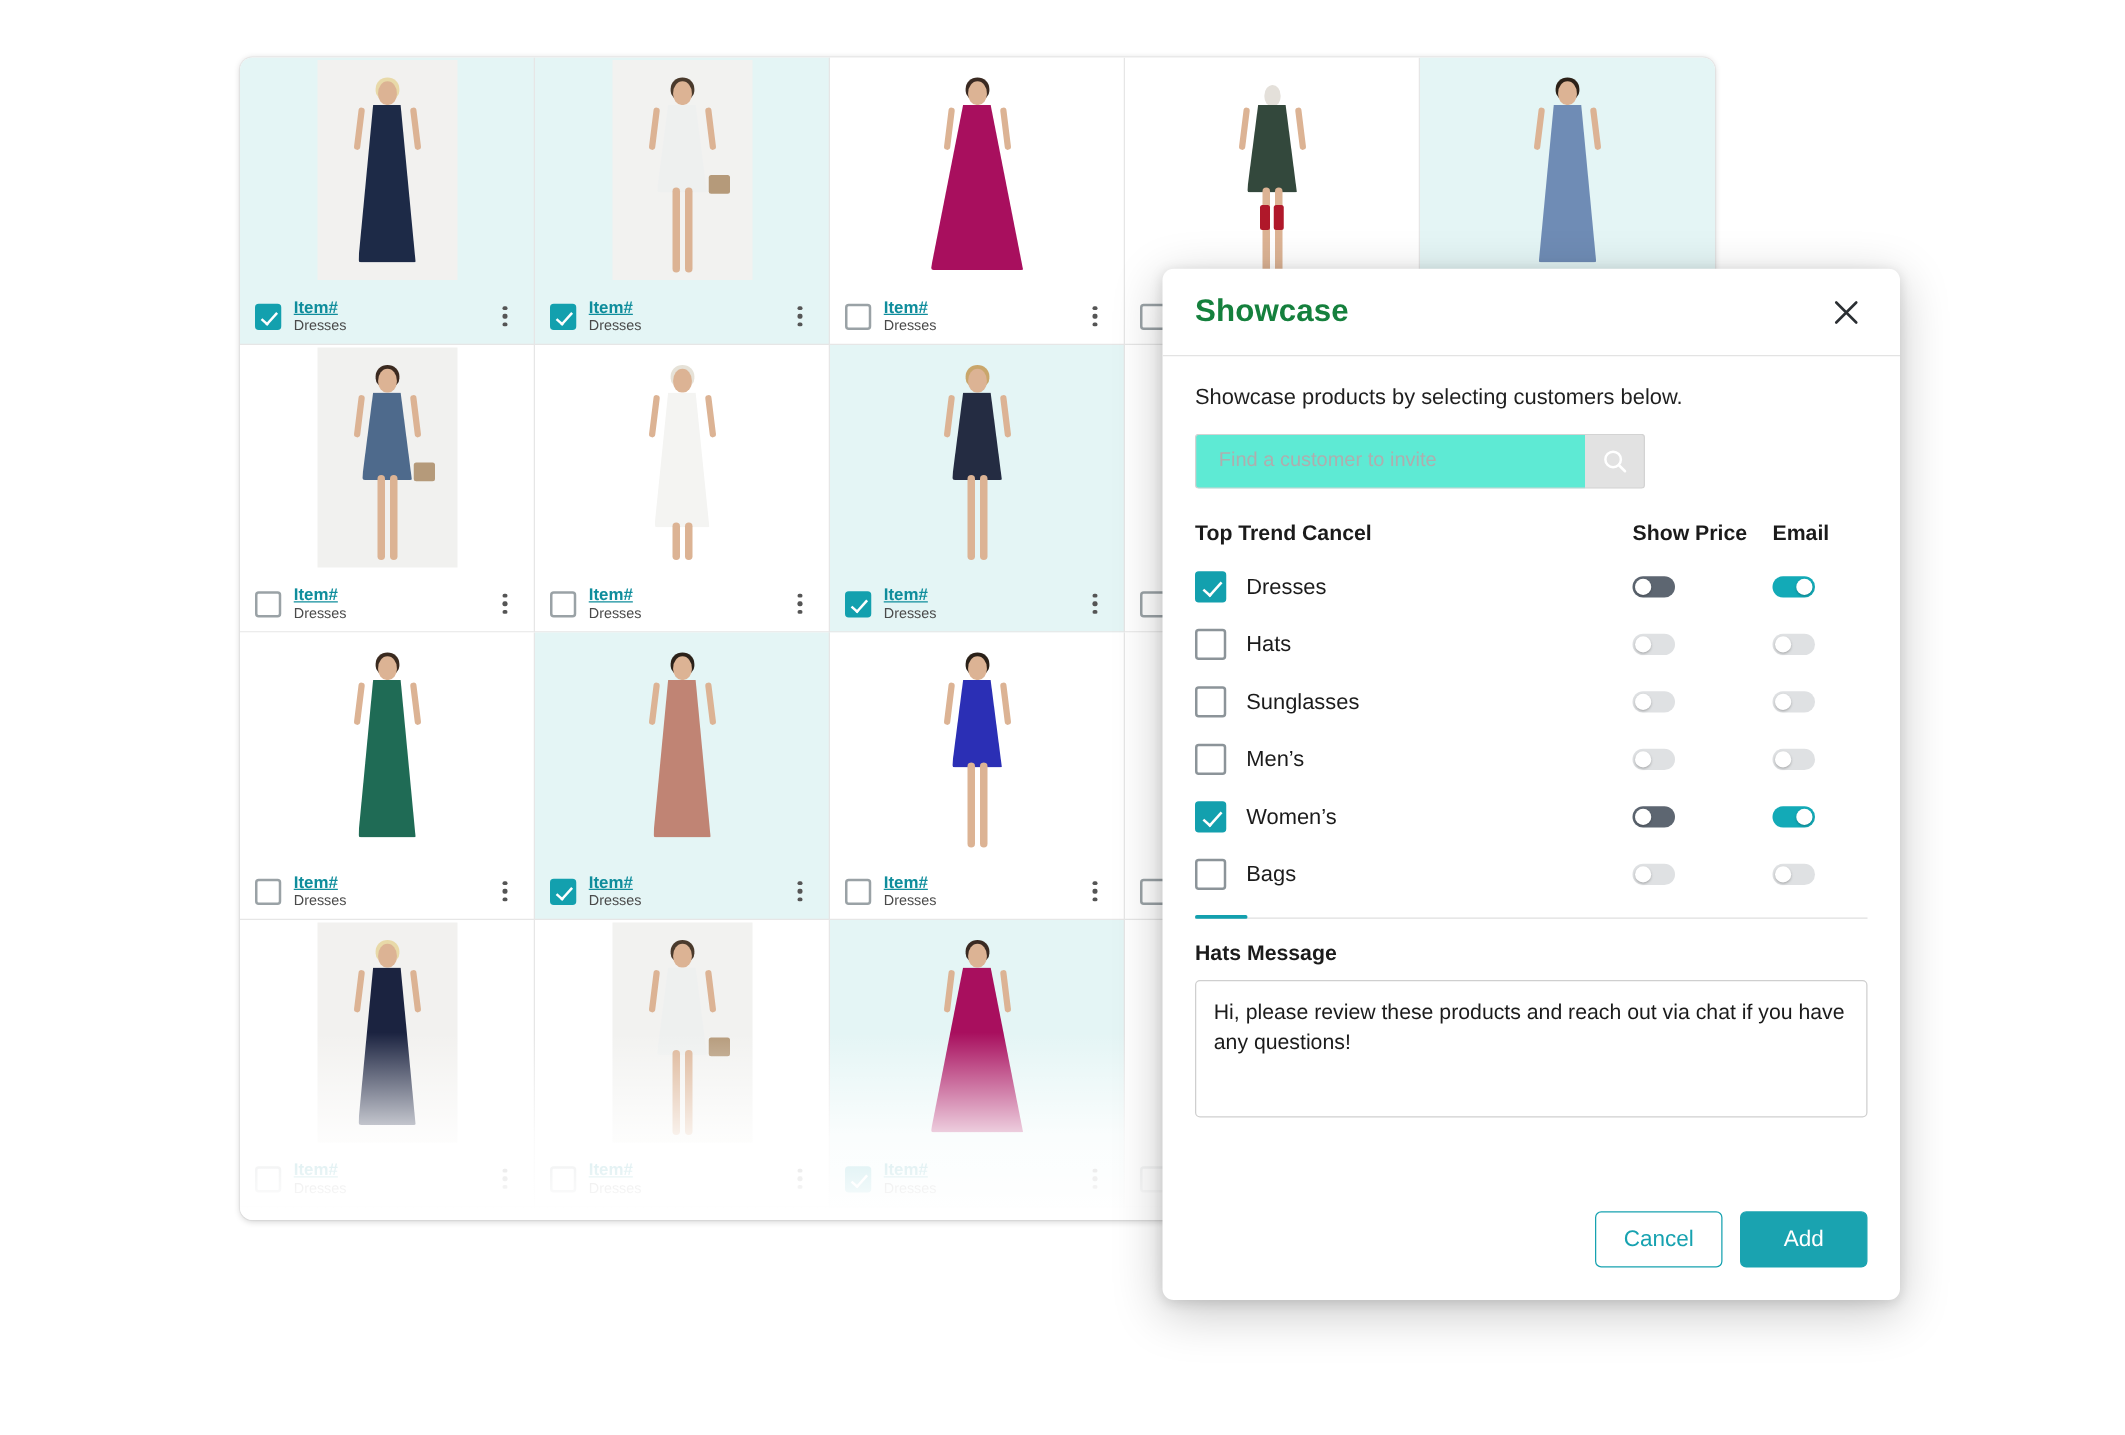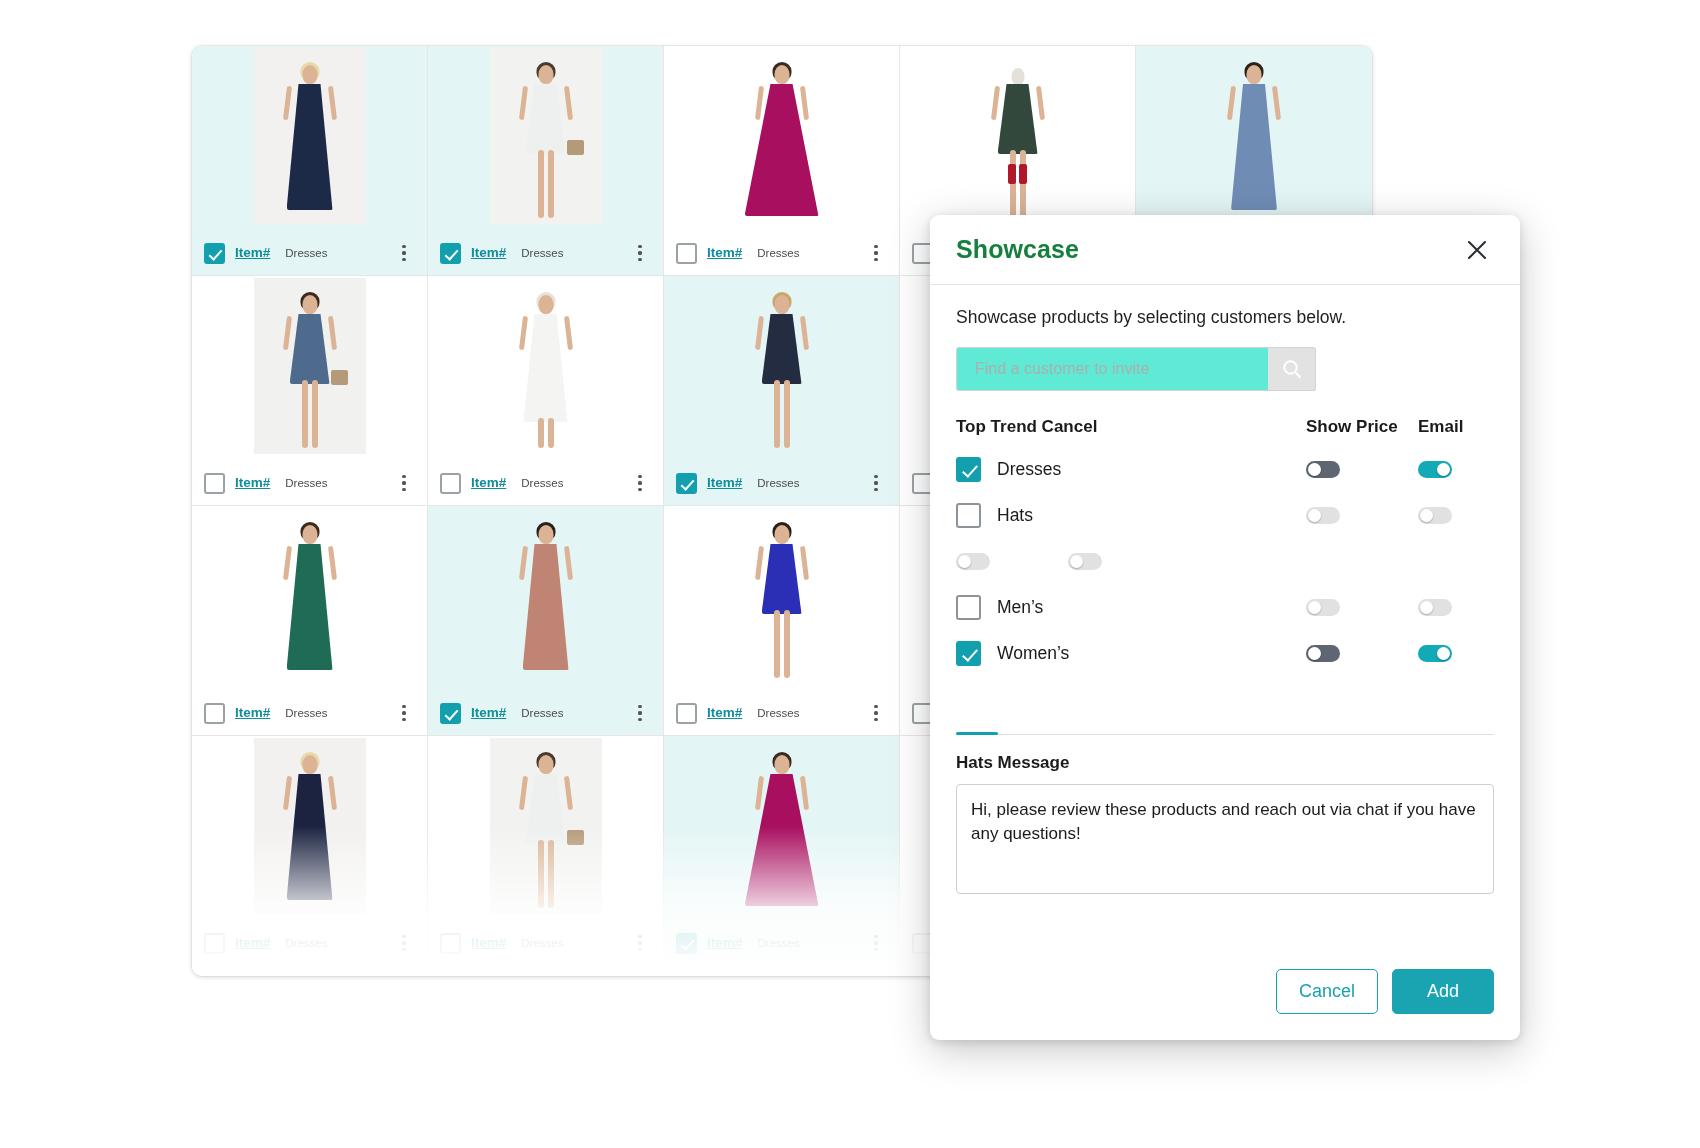--- a/index.html
+++ b/index.html
@@ -98,21 +98,21 @@
   }
   .cbx.on::after {
     content: "";
     position: absolute;
     left: 6px; top: 2px;
     width: 5px; height: 11px;
     border: solid #fff;
     border-width: 0 2.4px 2.4px 0;
     transform: rotate(42deg);
   }
-  .metatext { display: flex; line-height: 1.15; gap: 15px; }
+  .metatext { display: flex; flex-direction: column; line-height: 1.15; }
   .itemlink {
     color: #0f8d9c; font-size: 13.5px; font-weight: 700;
     text-decoration: underline; cursor: pointer;
   }
   .itemsub { color: #4a4a4a; font-size: 11.5px; margin-top: 2px; }
   .kebab {
     margin-left: auto;
     width: 18px; height: 22px;
     display: flex; flex-direction: column; align-items: center; justify-content: center;
     gap: 3px; cursor: pointer;
@@ -833,20 +833,24 @@
               <span class="rowlabel">Hats</span>
             </div>
             <div class="rowcell price">
               <div class="tgl"></div>
             </div>
             <div class="rowcell email">
               <div class="tgl"></div>
             </div>
           </div>
           <div class="row">
+            <div class="rowname">
+              <div class="cbx2"></div>
+              <span class="rowlabel">Sunglasses</span>
+            </div>
             <div class="rowcell price">
               <div class="tgl"></div>
             </div>
             <div class="rowcell email">
               <div class="tgl"></div>
             </div>
           </div>
           <div class="row">
             <div class="rowname">
               <div class="cbx2"></div>
@@ -864,20 +868,32 @@
               <div class="cbx2 on"></div>
               <span class="rowlabel">Women’s</span>
             </div>
             <div class="rowcell price">
               <div class="tgl dark"></div>
             </div>
             <div class="rowcell email">
               <div class="tgl on"></div>
             </div>
           </div>
+          <div class="row">
+            <div class="rowname">
+              <div class="cbx2"></div>
+              <span class="rowlabel">Bags</span>
+            </div>
+            <div class="rowcell price">
+              <div class="tgl"></div>
+            </div>
+            <div class="rowcell email">
+              <div class="tgl"></div>
+            </div>
+          </div>
         </div>
     </div>
 
     <div class="list-divider">
       <div class="scrollbar"></div>
     </div>
 
     <div class="m-msg">
       <div class="msg-label">Hats Message</div>
       <textarea class="msg-box" style="">Hi, please review these products and reach out via chat if you have any questions!</textarea>

